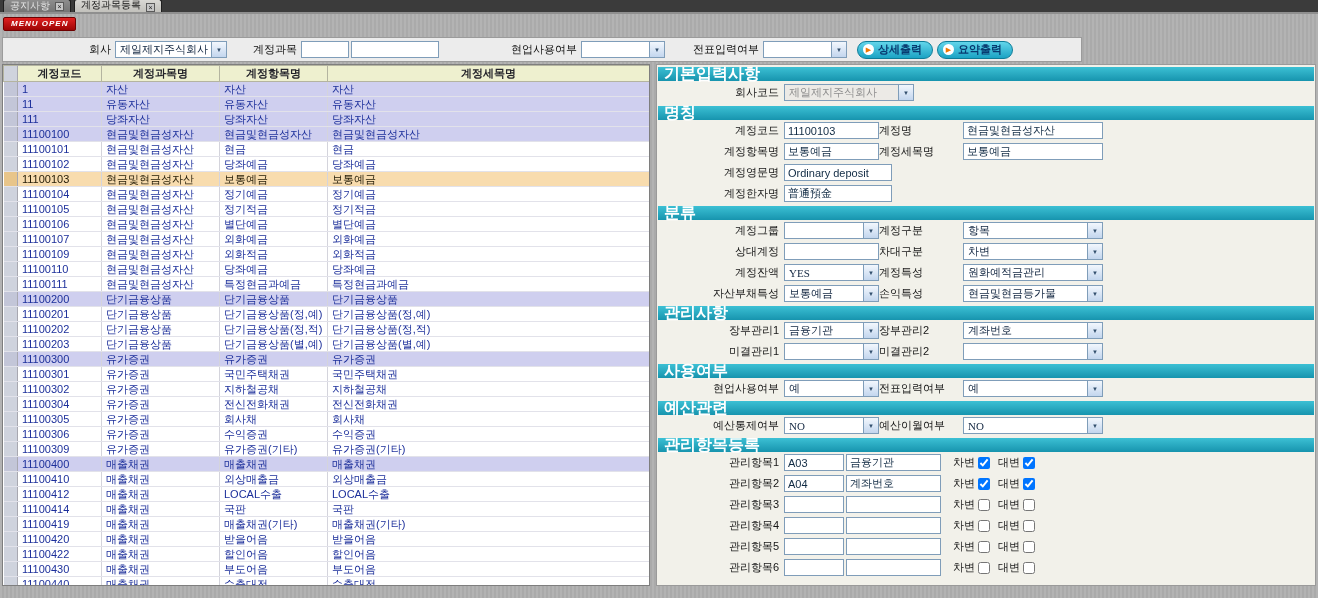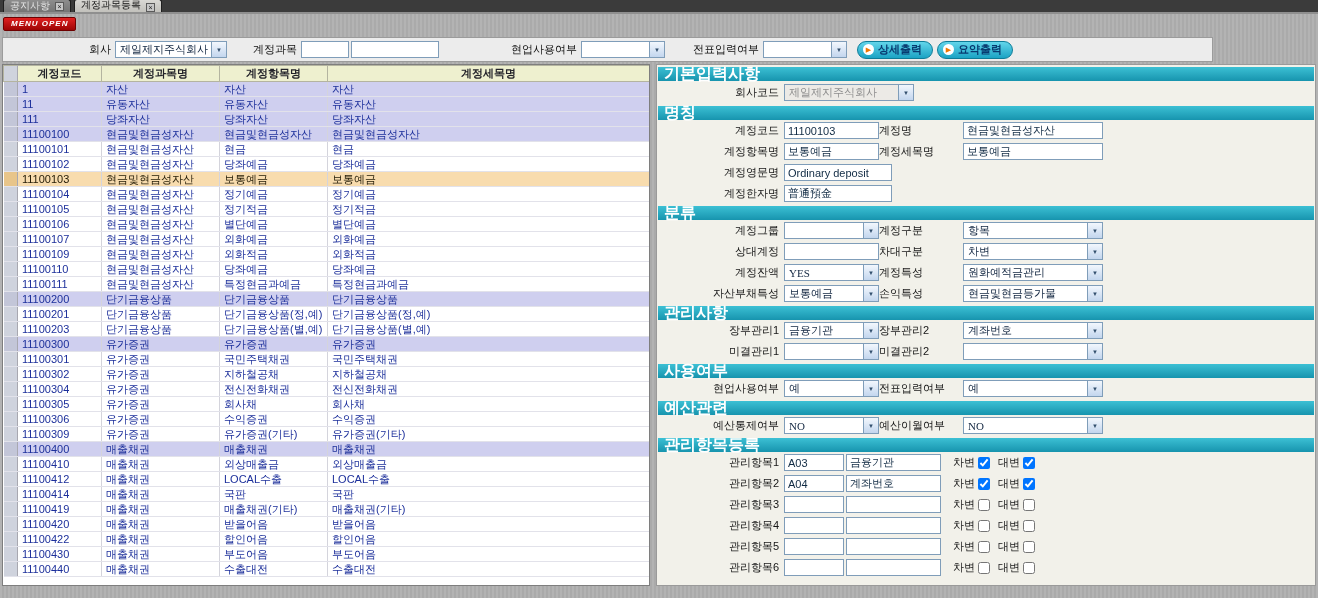--- a/index.html
+++ b/index.html
@@ -20,21 +20,21 @@
   .tab.inactive { background:linear-gradient(#8d8d8d,#757575); color:#e3e3e3; }
   .tab.active   { background:linear-gradient(#d9d8d4,#c2c1bc); color:#101010;align-items:flex-end; }
   .tab-close { width:9px; height:9px; background:#c6c6c6; border:1px solid #5a5a5a; font-size:7px;
                line-height:7px; text-align:center; color:#222; }
 
   .menu-open { position:absolute; top:17px; left:3px; background:linear-gradient(#e02020,#9d0404);
                color:#fff; font-style:italic; font-weight:bold; font-size:8px; letter-spacing:1px;
                padding:1px 7px 2px 7px; border:1px solid #6e0000; border-radius:2px; cursor:pointer; }
 
   
-  .filterbar { position:absolute; top:37px; left:2px; width:1211px; height:25px;
+  .filterbar { position:absolute; top:37px; left:2px; width:1080px; height:25px;
                background:#ececec; border:1px solid #9b9b9b; display:flex; align-items:center; }
   .flbl { color:#101010; white-space:nowrap; }
   .txt { height:17px; border:1px solid #7f9db9; background:#fff; font-family:inherit; font-size:11px;
          padding:0 3px; color:#102a43; }
   .sel { height:17px; border:1px solid #7f9db9; background:#fff; display:flex; align-items:center;
          position:relative; padding:0 17px 0 4px; cursor:pointer; white-space:nowrap; overflow:hidden; }
   .sel-text { color:#10243f; overflow:hidden; white-space:nowrap;font-family:Liberation Serif, serif; }
   .arrow { position:absolute; right:0; top:0; bottom:0; width:15px;
            background:linear-gradient(#f2f7fd,#c3d6ee); border-left:1px solid #7f9db9;
            display:flex; align-items:center; justify-content:center; font-size:6px; color:#33506e; }
@@ -253,20 +253,27 @@
               <td>단기금융상품</td>
               <td>단기금융상품</td>
               <td>단기금융상품</td>
             </tr>
             <tr class="normal">
               <td class="ind"></td>
               <td>11100201</td>
               <td>단기금융상품</td>
               <td>단기금융상품(정,예)</td>
               <td>단기금융상품(정,예)</td>
+            </tr>
+            <tr class="normal">
+              <td class="ind"></td>
+              <td>11100202</td>
+              <td>단기금융상품</td>
+              <td>단기금융상품(정,적)</td>
+              <td>단기금융상품(정,적)</td>
             </tr>
             <tr class="normal">
               <td class="ind"></td>
               <td>11100203</td>
               <td>단기금융상품</td>
               <td>단기금융상품(별,예)</td>
               <td>단기금융상품(별,예)</td>
             </tr>
             <tr class="group">
               <td class="ind"></td>

